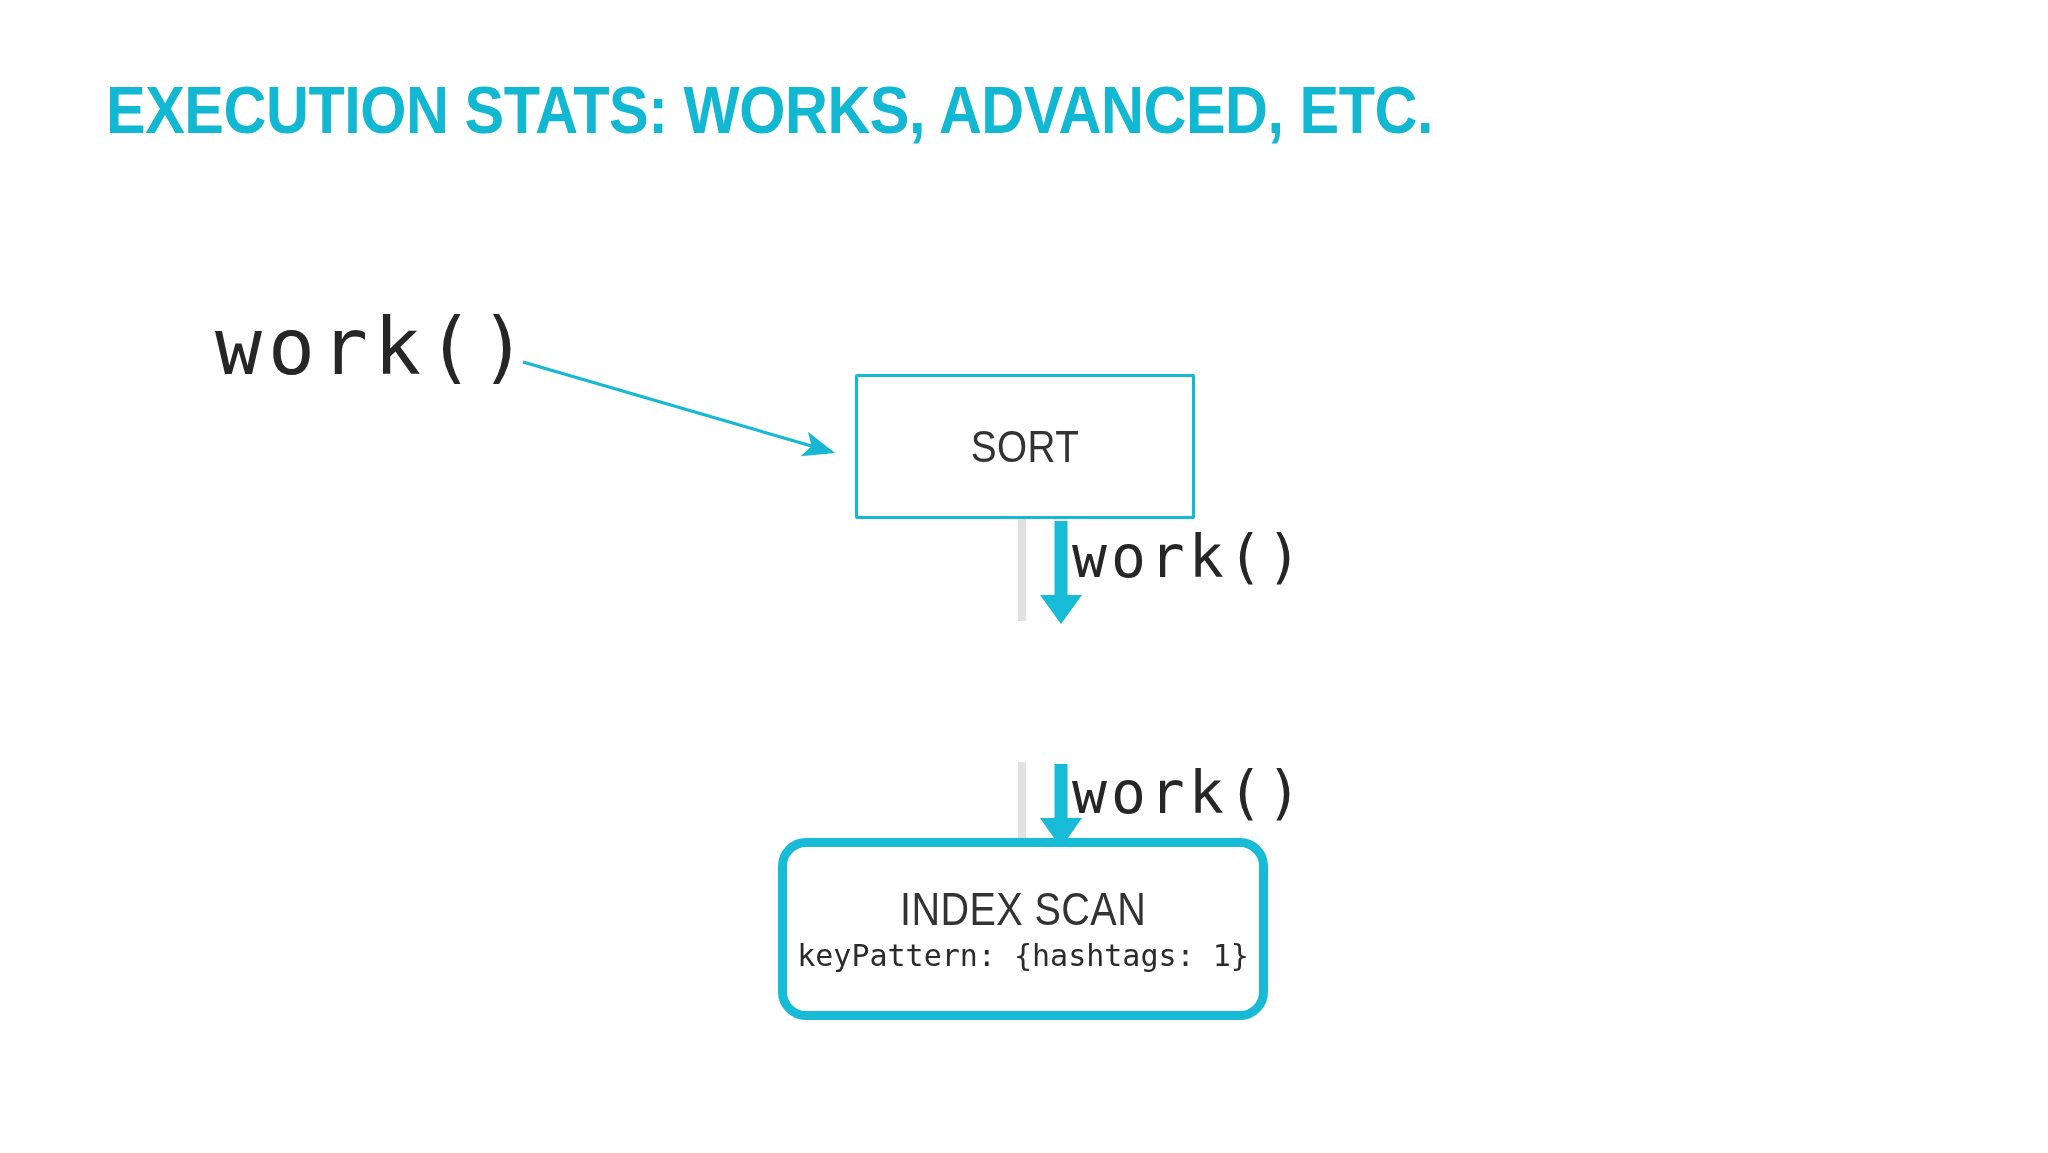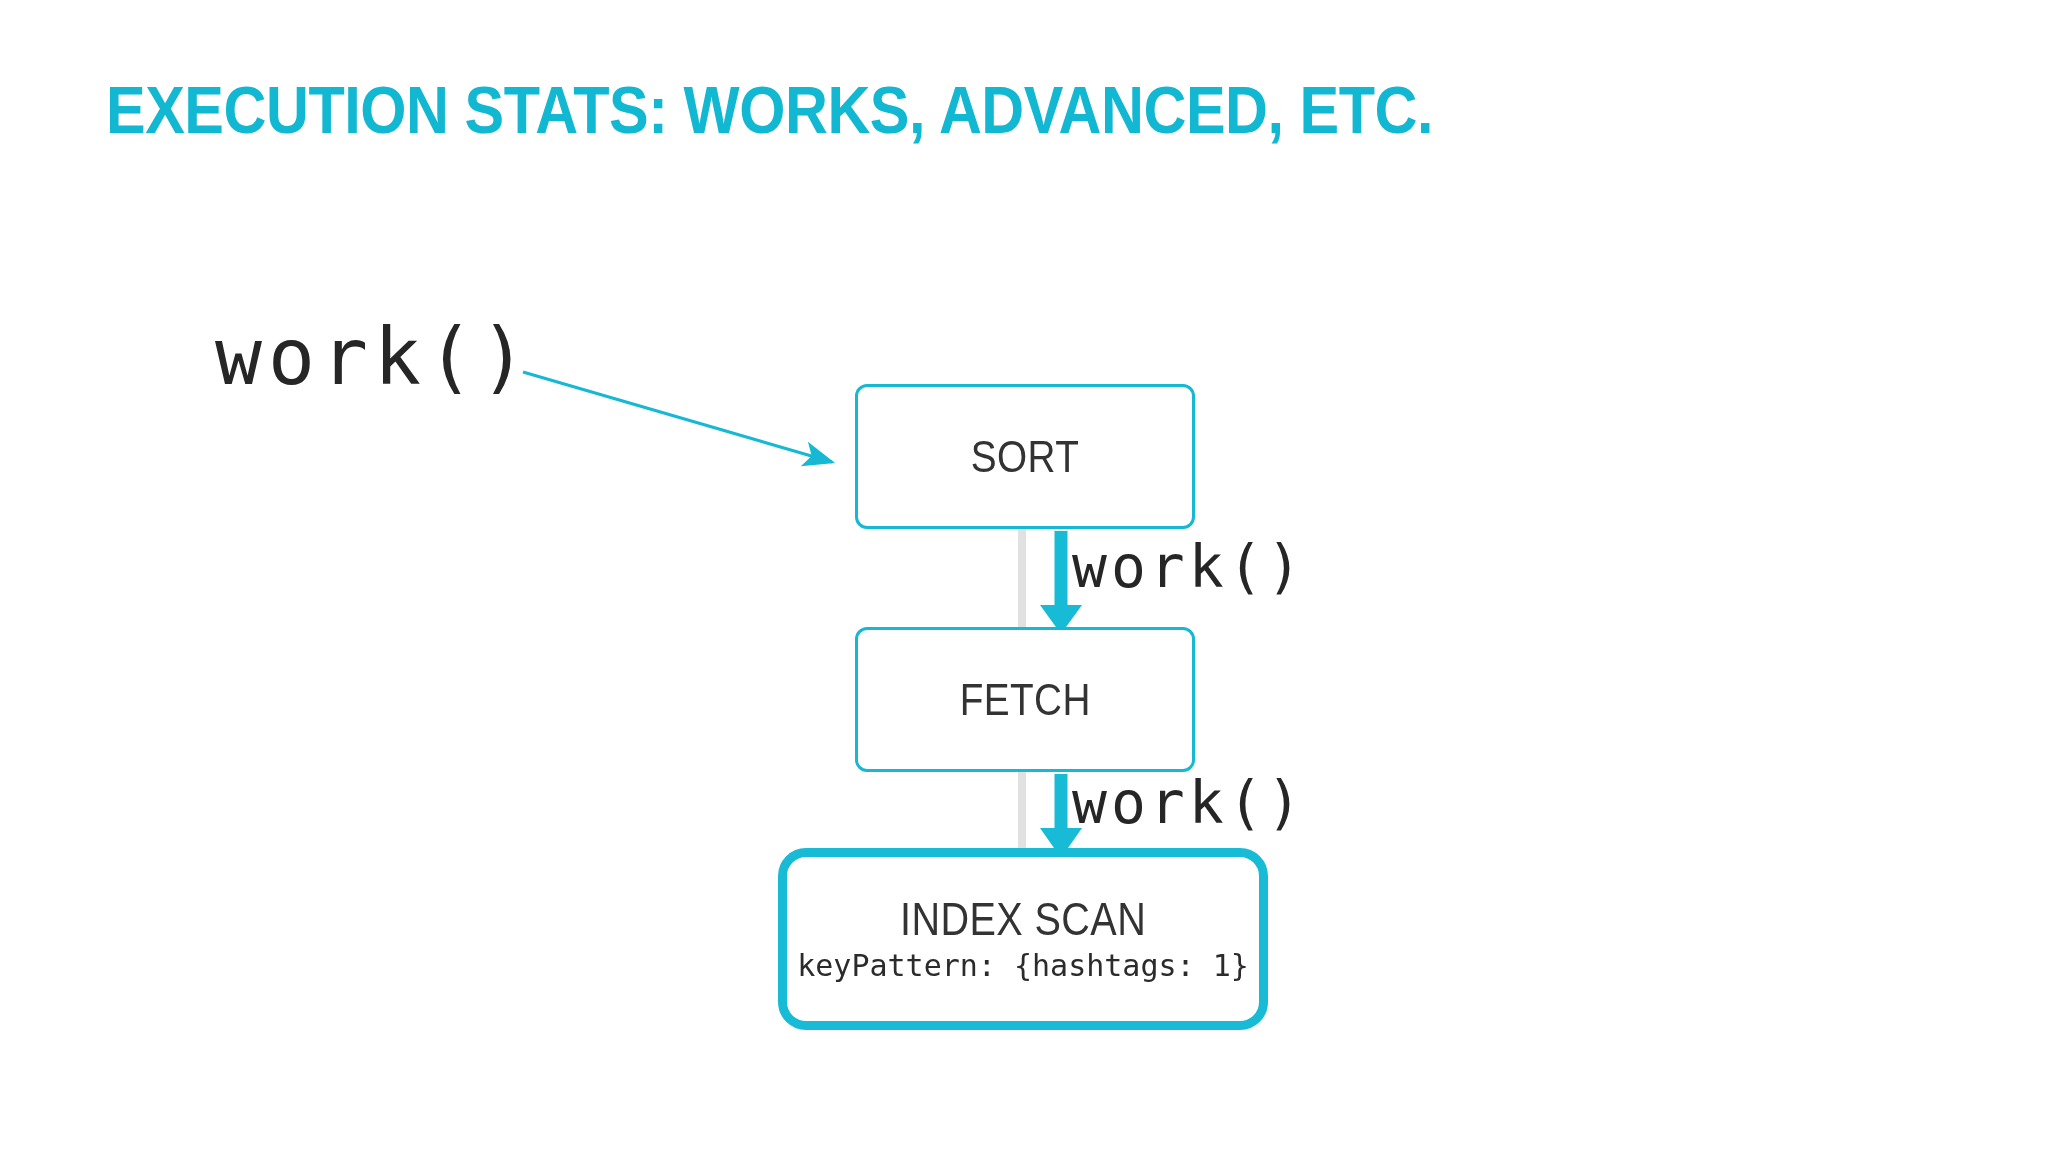--- a/index.html
+++ b/index.html
@@ -29,21 +29,21 @@
     color: #12B7D2;
     transform: scaleX(0.90);
     transform-origin: left top;
     white-space: nowrap;
   }
 
   
   #diagram {
     position: absolute;
     left: 0;
-    top: 10px;
+    top: 0;
     width: 2048px;
     height: 949px;
   }
 
   #diagram-svg {
     position: absolute;
     left: 0;
     top: 0;
     width: 2048px;
     height: 1153px;
@@ -55,21 +55,21 @@
     position: absolute;
     background: #ffffff;
     box-sizing: border-box;
     display: flex;
     flex-direction: column;
     align-items: center;
     justify-content: center;
   }
   .stage-box.thin {
     border: 3px solid #16B8D4;
-    border-radius: 12px;
+    border-radius: 2px;
   }
   .stage-box.thick {
     border: 9px solid #17BBD6;
     border-radius: 28px;
   }
 
   #box-sort {
     left: 855px;
     top: 374px;
     width: 340px;
@@ -183,23 +183,20 @@
   </svg>
 
   <div class="work-label" id="work-label-main">work()</div>
 
   <div class="stage-box thin" id="box-sort">
     <div class="stage-title">SORT</div>
   </div>
 
   <div class="work-label" id="work-label-1">work()</div>
 
-  <div class="stage-box thin" id="box-fetch">
-    <div class="stage-title">FETCH</div>
-  </div>
 
   <div class="work-label" id="work-label-2">work()</div>
 
   <div class="stage-box thick" id="box-indexscan">
     <div class="stage-title">INDEX SCAN</div>
     <div class="stage-sub">keyPattern: {hashtags: 1}</div>
   </div>
 
 </div>
 

